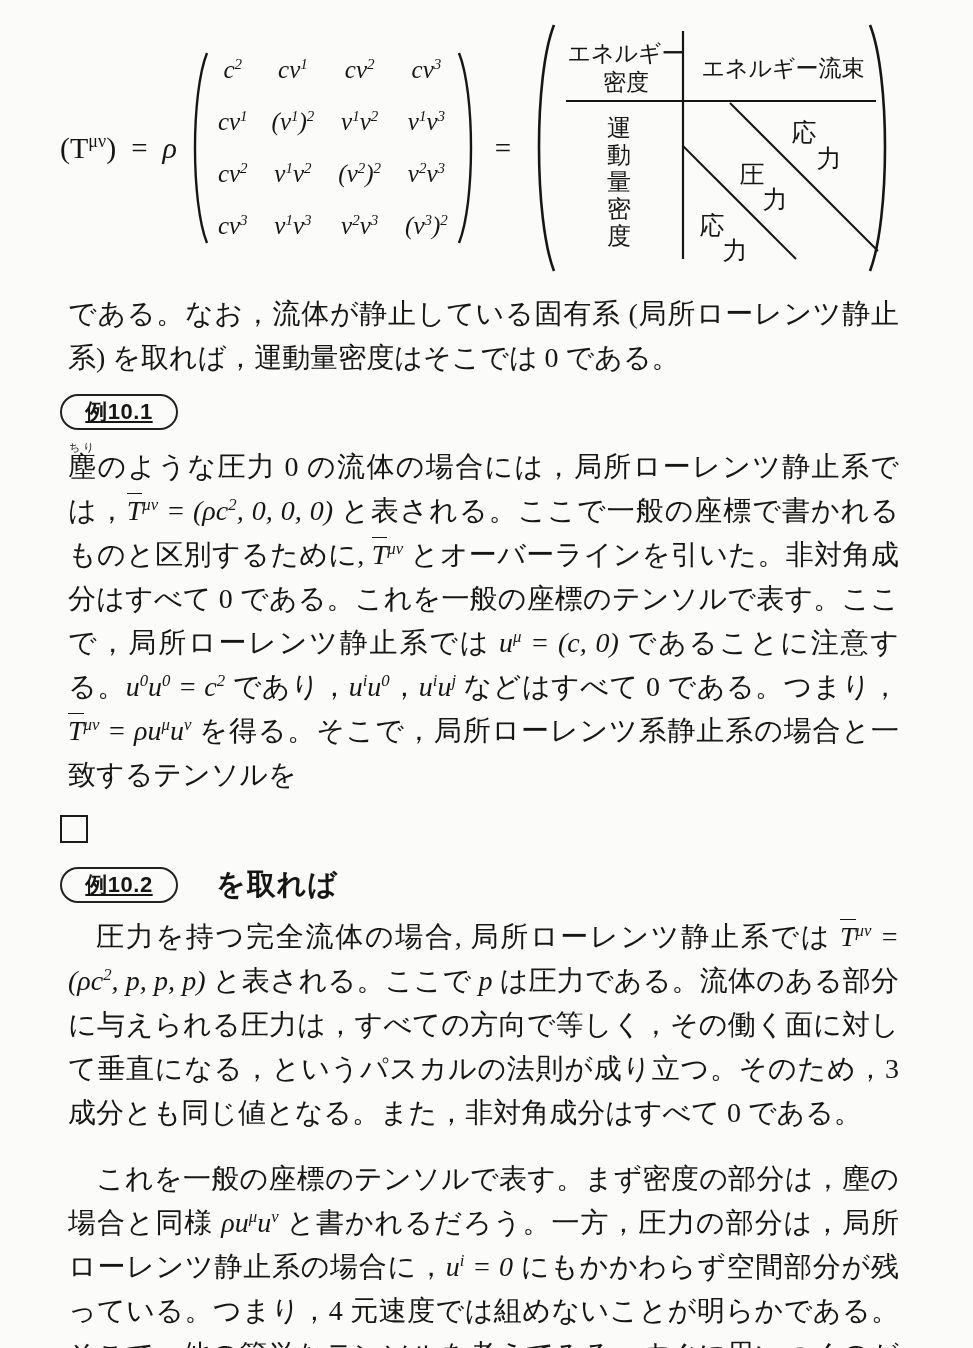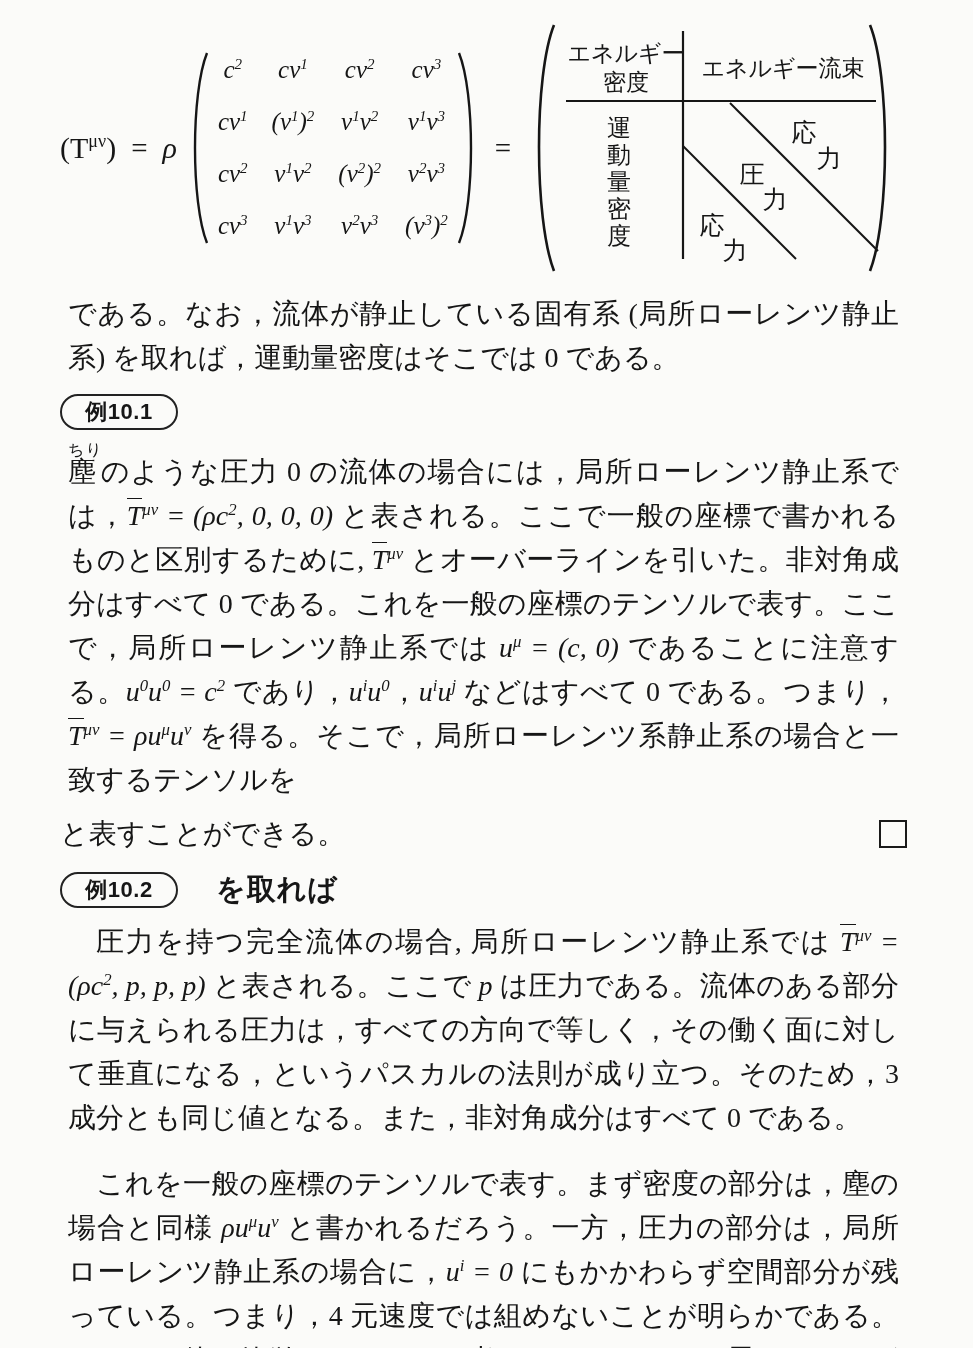--- a/index.html
+++ b/index.html
@@ -47,36 +47,36 @@
   .para{
     font-size:28px;
     line-height:44px;
     text-align:justify;
     margin:8px;
   }
   .indent{text-indent:1em;}
   .math{font-family:"Liberation Serif","DejaVu Serif",serif;font-style:italic;}
   .para sup,.eq-line sup{font-size:60%;line-height:0;}
   .ol{border-top:1.8px solid #161616;padding-top:1px;}
-  ruby rt{font-size:16px;letter-spacing:1px;}
+  ruby rt{font-size:11px;letter-spacing:1px;}
   
   .ex-head{
     display:flex;align-items:center;gap:38px;
     margin:10px 0 6px 0;
     height:44px;
   }
   .badge{
     box-sizing:border-box;
     border:2px solid #222;
     border-radius:19px;
     min-width:118px;height:36px;
     display:flex;align-items:center;justify-content:center;
     font-family:"Liberation Sans","DejaVu Sans",sans-serif;
     font-weight:bold;font-size:22px;
-    padding:0 14px;letter-spacing:.5px;
+    padding:0 14px;letter-spacing:.5px;text-decoration:underline;
   }
   .ex-title{
     font-family:"Liberation Sans","DejaVu Sans",sans-serif;
     font-weight:bold;font-size:29px;letter-spacing:1px;
   }
   
   .eq-row{
     position:relative;
     height:52px;
     display:flex;align-items:center;justify-content:center;
@@ -170,21 +170,20 @@
   <p class="para">である。なお，流体が静止している固有系 (局所ローレンツ静止系) を取れば，運動量密度はそこでは 0 である。</p>
 
   <div class="ex-head">
     <span class="badge">例10.1</span>
   </div>
 
   <p class="para"><ruby>塵<rt>ちり</rt></ruby>のような圧力 0 の流体の場合には，局所ローレンツ静止系では，<span class="math"><span class="ol">T</span><sup>μν</sup> = (ρc<sup>2</sup>, 0, 0, 0)</span> と表される。ここで一般の座標で書かれるものと区別するために, <span class="math"><span class="ol">T</span><sup>μν</sup></span> とオーバーラインを引いた。非対角成分はすべて 0 である。これを一般の座標のテンソルで表す。ここで，局所ローレンツ静止系では <span class="math">u<sup>μ</sup> = (c, 0)</span> であることに注意する。<span class="math">u<sup>0</sup>u<sup>0</sup> = c<sup>2</sup></span> であり，<span class="math">u<sup>i</sup>u<sup>0</sup></span>，<span class="math">u<sup>i</sup>u<sup>j</sup></span> などはすべて 0 である。つまり，<span class="math"><span class="ol">T</span><sup>μν</sup> = ρu<sup>μ</sup>u<sup>ν</sup></span> を得る。そこで，局所ローレンツ系静止系の場合と一致するテンソルを</p>
 
 
   <div class="close-row">
-    <span class="close-text">と表すことができる。</span>
     <span class="qed"></span>
   </div>
 
   <div class="ex-head">
     <span class="badge">例10.2</span>
     <span class="ex-title">を取れば</span>
   </div>
 
   <p class="para indent">圧力を持つ完全流体の場合, 局所ローレンツ静止系では <span class="math"><span class="ol">T</span><sup>μν</sup> = (ρc<sup>2</sup>, p, p, p)</span> と表される。ここで <span class="math">p</span> は圧力である。流体のある部分に与えられる圧力は，すべての方向で等しく，その働く面に対して垂直になる，というパスカルの法則が成り立つ。そのため，3 成分とも同じ値となる。また，非対角成分はすべて 0 である。</p>
   <div class="gap-sm"></div>

